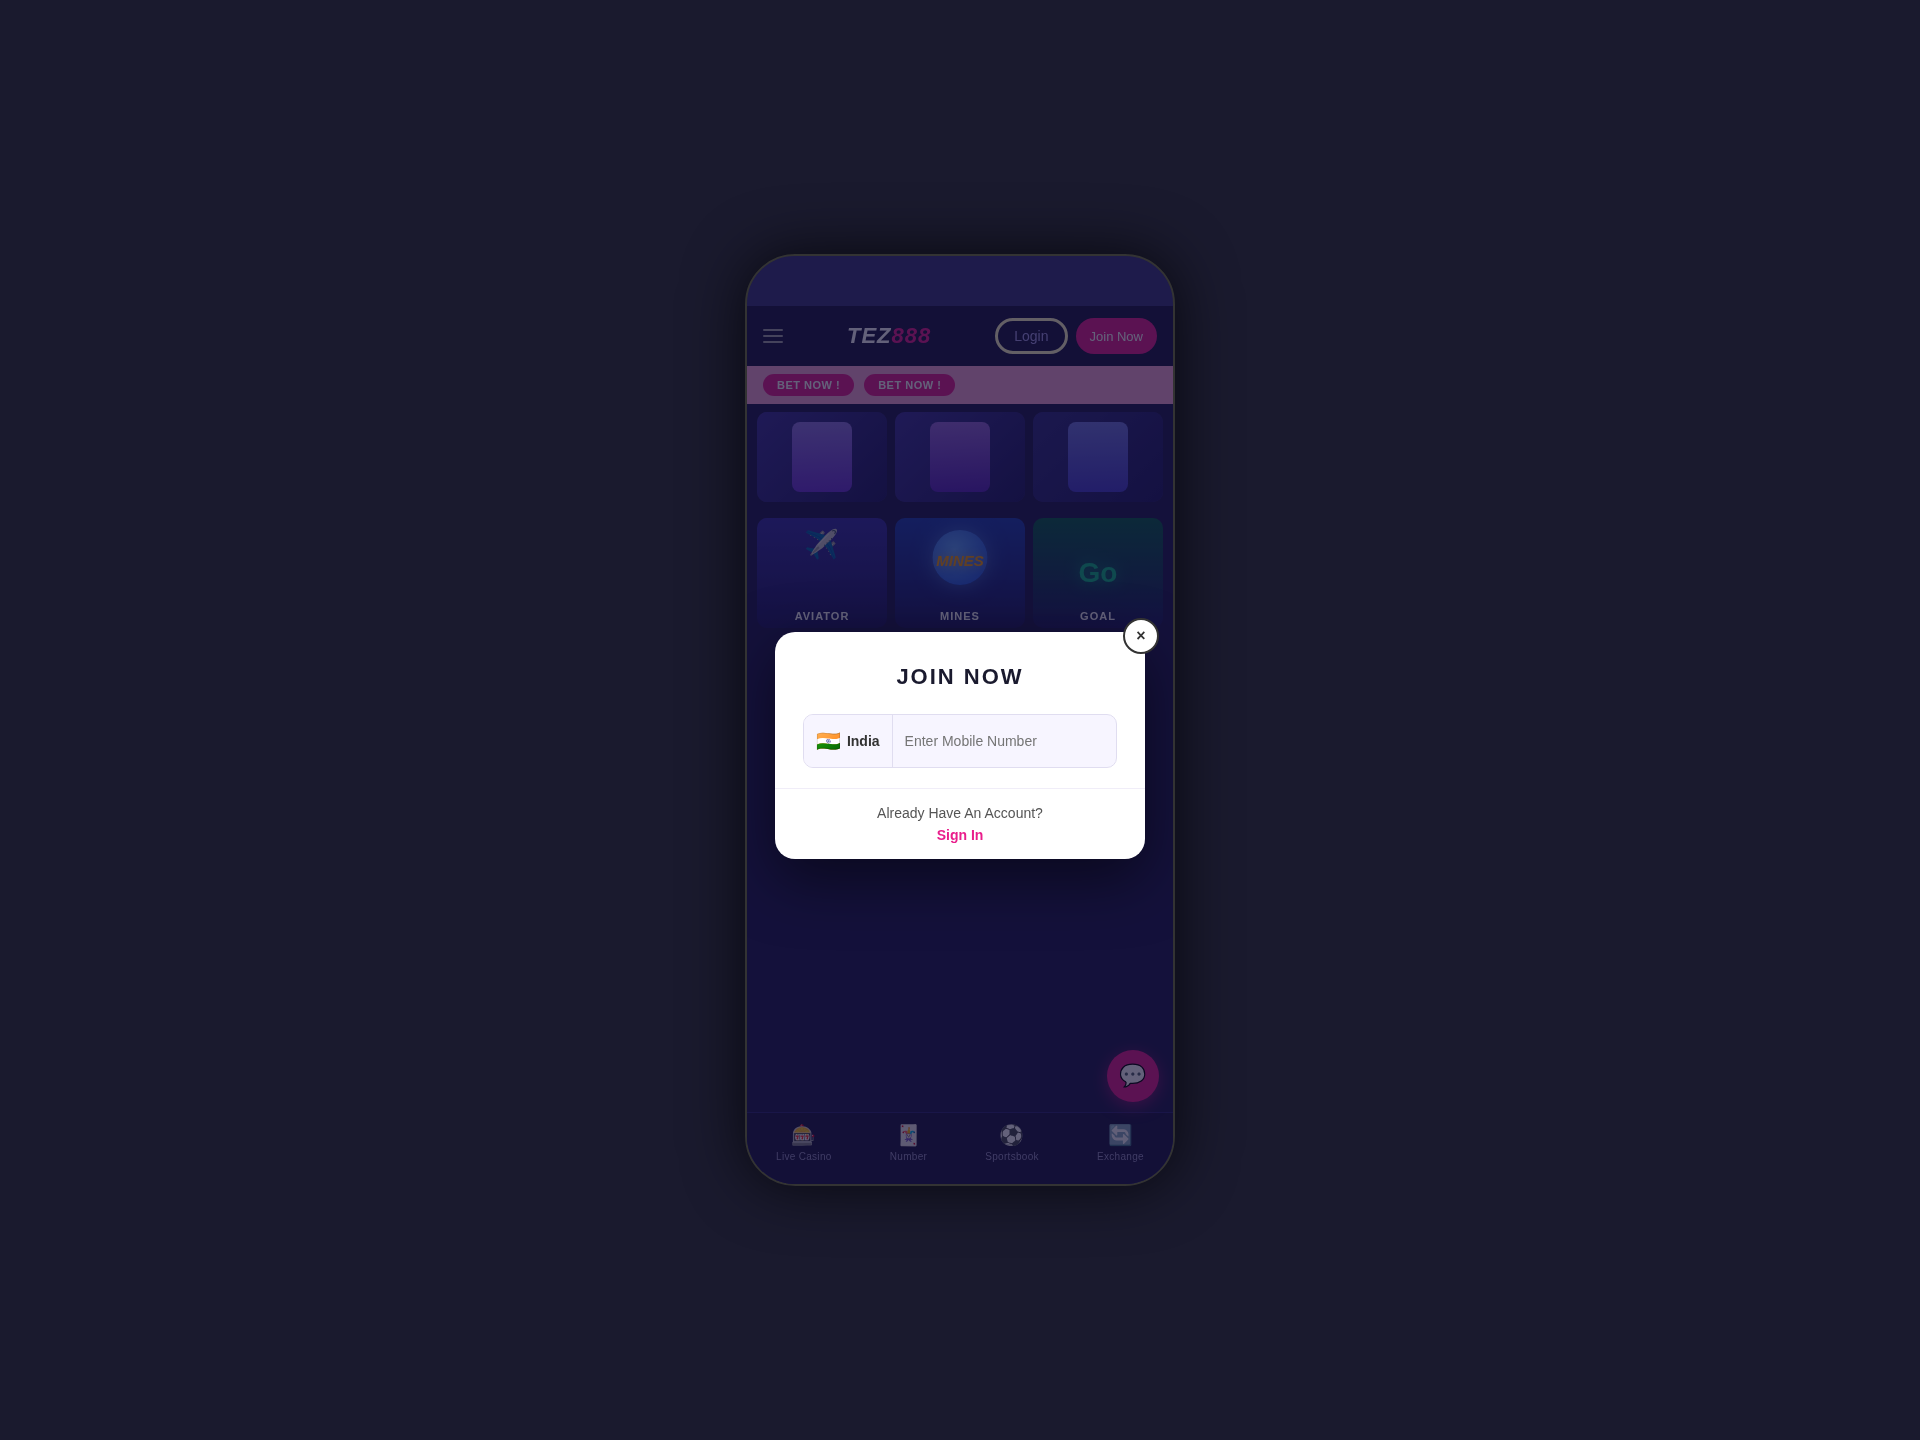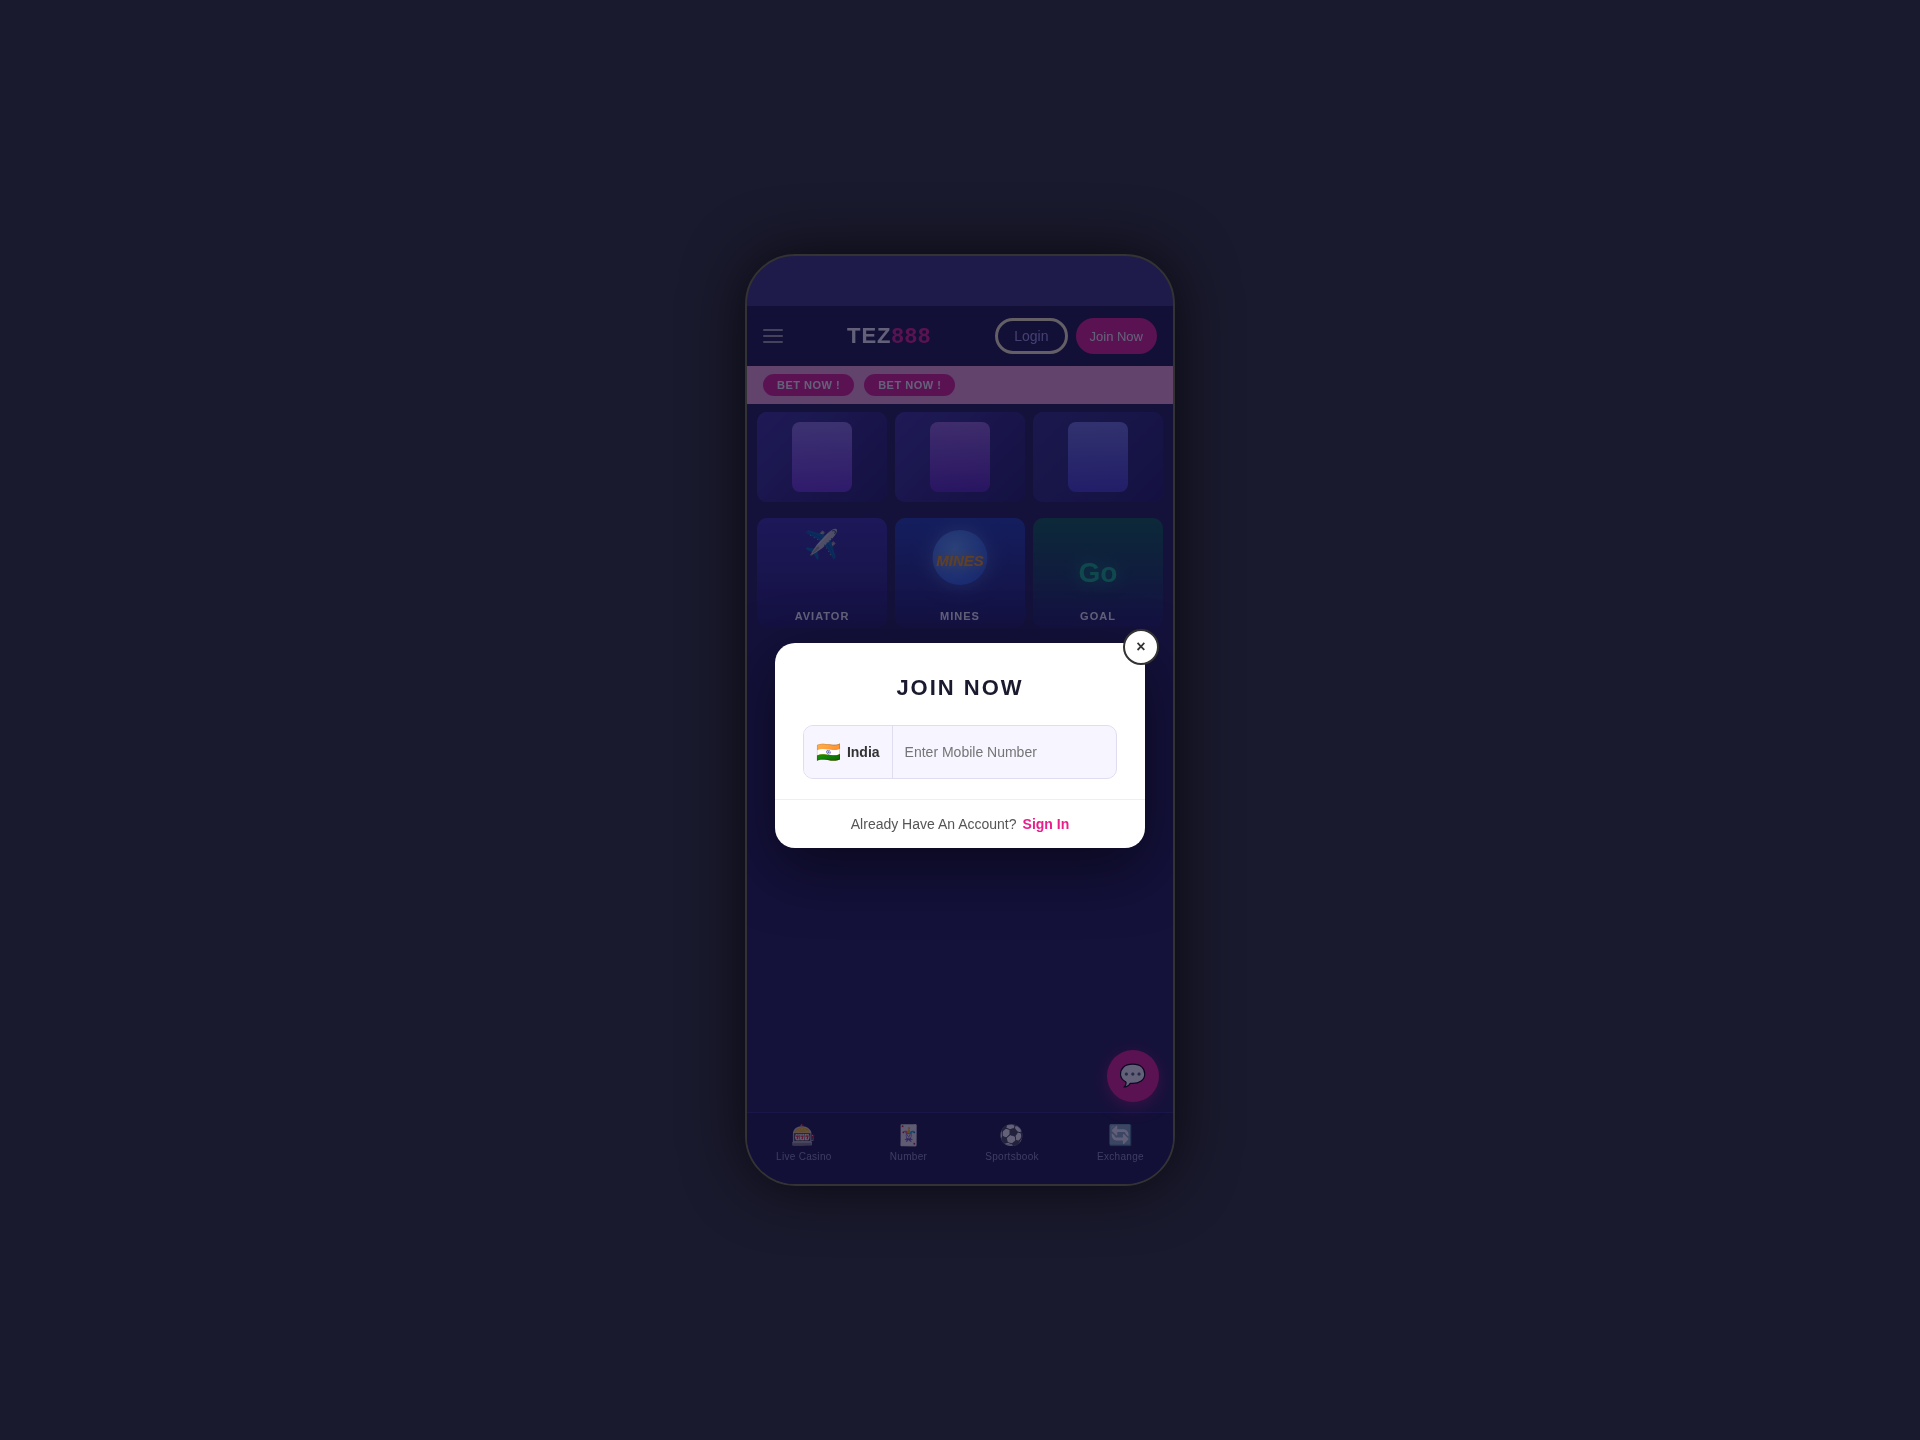--- a/index.html
+++ b/index.html
@@ -119,20 +119,21 @@
       width: 20px;
       height: 2px;
       background: #aaa;
       border-radius: 1px;
     }
 
     .logo {
       font-size: 22px;
       font-weight: 900;
       letter-spacing: 1px;
+      font-style: italic;
     }
 
     .logo-tez {
       color: #fff;
     }
 
     .logo-888 {
       color: #e91e8c;
     }
 
@@ -361,20 +362,21 @@
 
     .modal-footer {
       border-top: 1px solid #f0edf8;
       padding: 16px 28px;
       text-align: center;
       margin-top: 20px;
       display: flex;
       align-items: center;
       justify-content: center;
       gap: 6px;
+      flex-direction: column;
     }
 
     .already-text {
       font-size: 14px;
       color: #555;
     }
 
     .sign-in-link {
       font-size: 14px;
       color: #e91e8c;

